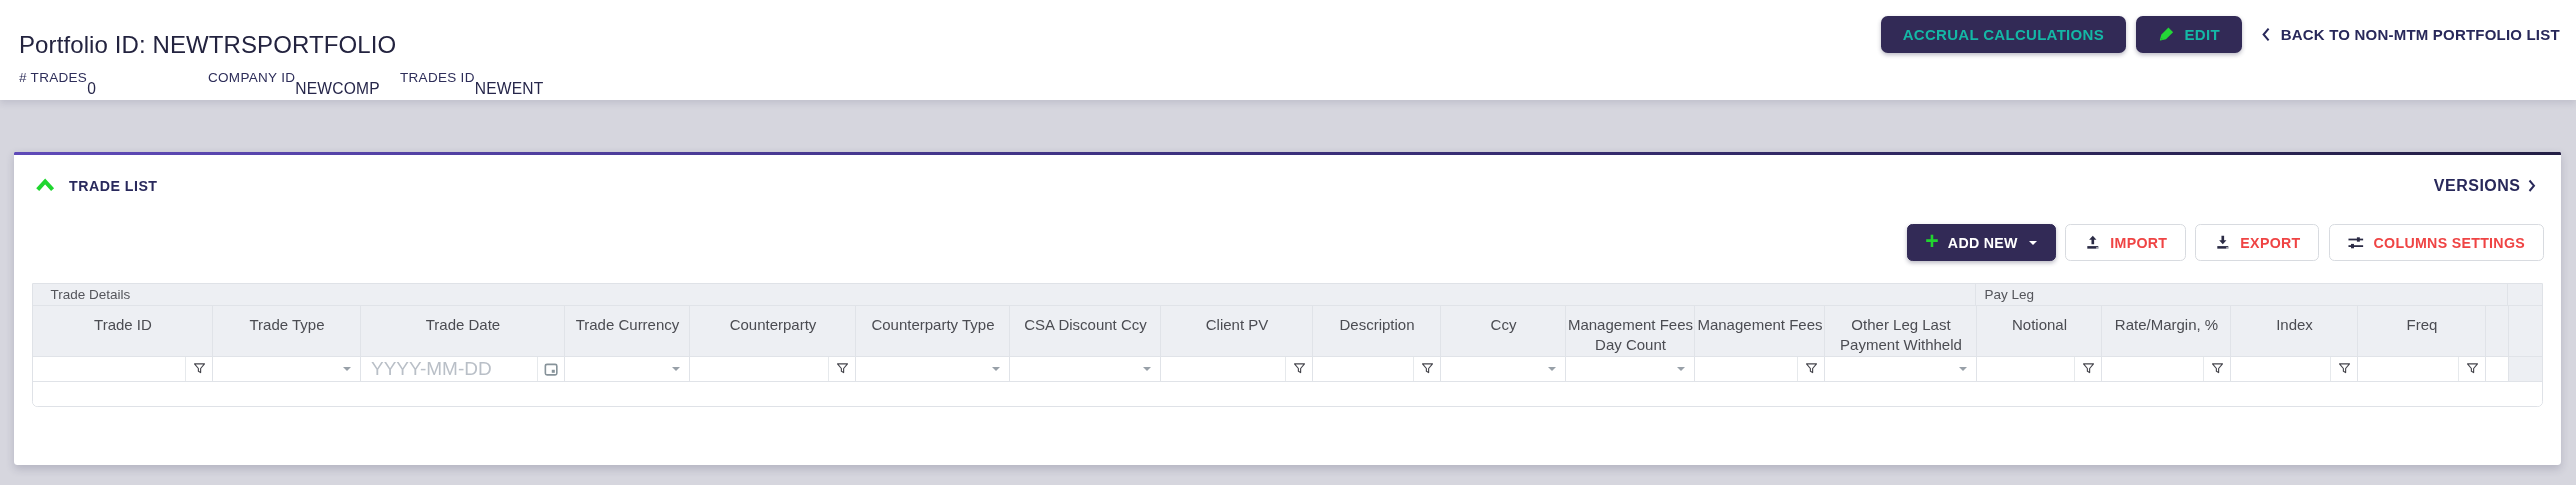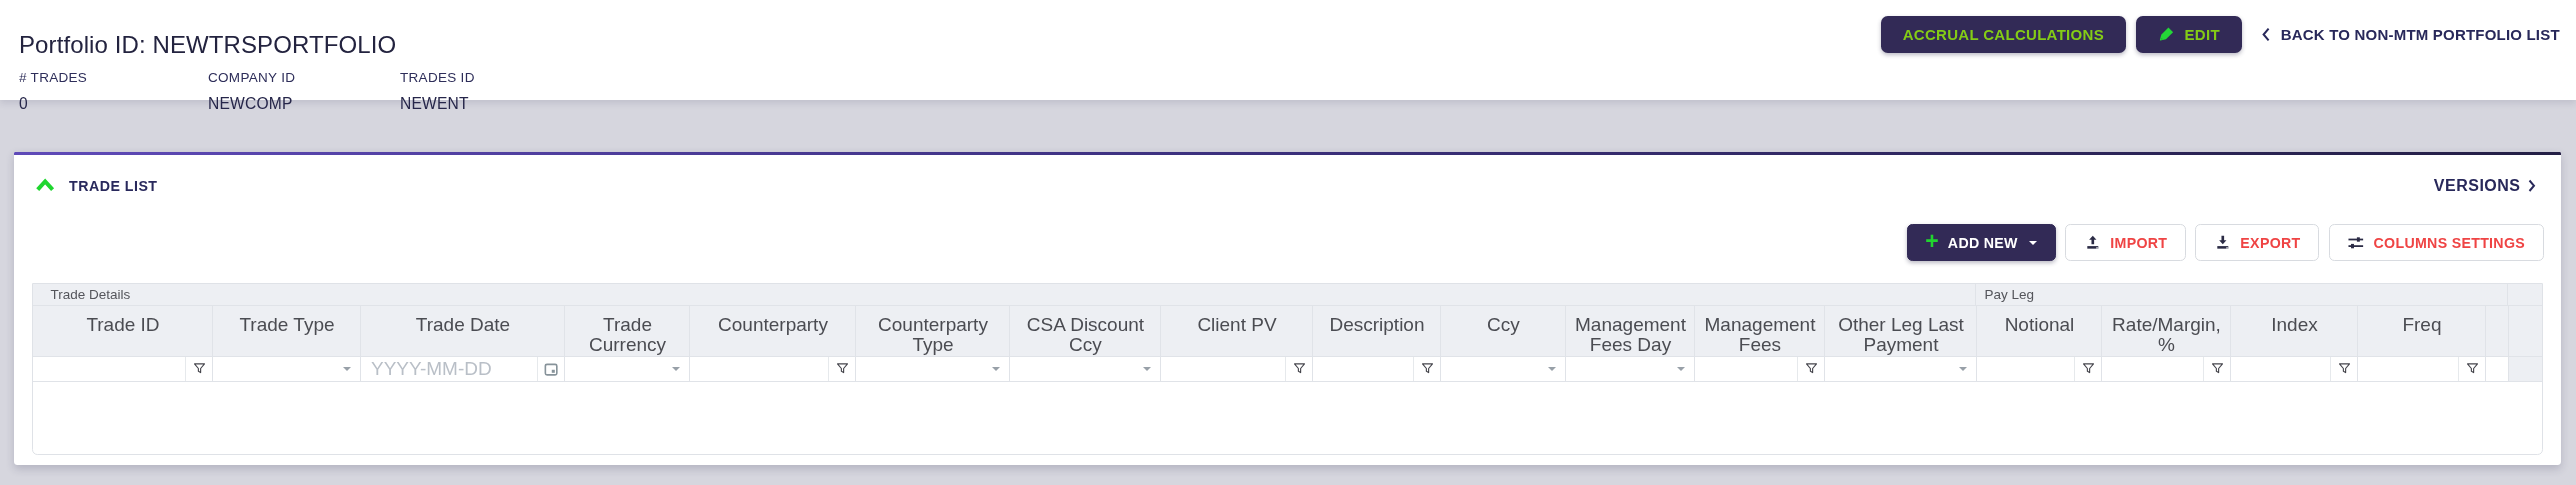--- a/index.html
+++ b/index.html
@@ -12,36 +12,36 @@
   
   .top-header{
     position:absolute;left:0;top:0;width:2576px;height:100px;background:#ffffff;
     box-shadow:0 4.1px 6.8px rgba(60,60,95,.14);
   }
   .page-title{
     position:absolute;left:19px;top:31px;
     font-size:24px;font-weight:400;color:#23233f;letter-spacing:0.1px;
   }
   .fields{position:absolute;left:19px;top:70px;display:flex;}
-  .field{display:flex;flex-direction:column;}
+  .field{display:flex;flex-direction:row;}
   .field:nth-child(1){width:189px;}
   .field:nth-child(2){width:192px;}
   .f-label{font-size:13.5px;font-weight:500;color:#2e2e5a;letter-spacing:0.3px;}
   .f-value{margin-top:9.5px;font-size:15.6px;color:#26264a;letter-spacing:0.2px;}
   .header-actions{
     position:absolute;right:16.2px;top:15.6px;height:37px;
     display:flex;align-items:center;gap:10.8px;
   }
   .btn{
     display:inline-flex;align-items:center;justify-content:center;gap:8.8px;
     height:37px;border:none;border-radius:6.8px;cursor:pointer;
     font-family:"Liberation Sans",sans-serif;font-weight:700;letter-spacing:0.3px;
   }
   .btn-dark{
-    background:#322a56;color:#84cc16;font-size:15px;padding:0 21.7px;
+    background:#322a56;color:#14b8a6;font-size:15px;padding:0 21.7px;
     box-shadow:0 2px 4.1px rgba(30,25,60,.30);
   }
   .back-link{
     display:inline-flex;align-items:center;gap:8.1px;margin-left:8.1px;
     font-size:15px;font-weight:700;color:#28285a;letter-spacing:0.2px;
     text-decoration:none;cursor:pointer;white-space:nowrap;
   }
   
   .panel{
     position:absolute;left:14.2px;top:152px;width:2547px;height:313px;
@@ -80,37 +80,37 @@
     background:#322a56;border:0.7px solid #322a56;color:#ffffff;
     box-shadow:0 2px 4.1px rgba(30,25,60,.30);
   }
   .plus-glyph{font-size:23px;font-weight:700;color:#21d52f;line-height:1;margin-top:-2px;}
   .caret-down-white{
     width:0;height:0;border-left:4.1px solid transparent;border-right:4.1px solid transparent;
     border-top:4.7px solid #ffffff;margin-left:2.7px;
   }
   
   .grid{
-    position:absolute;left:18.3px;top:131px;width:2511px;height:172px;
+    position:absolute;left:18.3px;top:131px;width:2511px;height:124px;
     border:0.7px solid #dfe2e7;border-radius:0 0 5.4px 5.4px;overflow:hidden;
     box-sizing:border-box;background:#ffffff;
   }
   .grow{display:flex;box-sizing:border-box;}
   .grow-groups{height:22.3px;background:#edeff3;border-bottom:0.7px solid #e0e3e8;}
   .grow-headers{height:51px;background:#edeff3;border-bottom:0.7px solid #e0e3e8;}
   .grow-filters{height:24.4px;background:#ffffff;border-bottom:0.7px solid #e0e3e8;}
   .cell{box-sizing:border-box;flex:0 0 auto;border-left:0.7px solid #e0e3e8;}
   .grow .cell:first-child{border-left:none;}
   .gcell{
     display:flex;align-items:center;padding-left:8.1px;
     font-size:13.5px;color:#54555b;white-space:nowrap;overflow:hidden;
   }
   .gcell-first{padding-left:17px;}
   .hcell{
-    padding-top:8.8px;text-align:center;font-size:19px;color:#4b4c52;
+    padding-top:8.8px;text-align:center;font-size:15px;color:#4b4c52;
     line-height:20.3px;cursor:pointer;overflow:hidden;
   }
   .fcell{display:flex;align-items:stretch;background:#ffffff;}
   .fcell input{
     flex:1 1 auto;min-width:0;border:none;outline:none;background:transparent;
     font-family:"Liberation Sans",sans-serif;font-size:19px;color:#33343a;padding:0 4.1px 0 9.5px;
   }
   .fcell input::placeholder{color:#b9bfc7;}
   .ficon{
     flex:0 0 26px;display:flex;align-items:center;justify-content:center;cursor:pointer;

